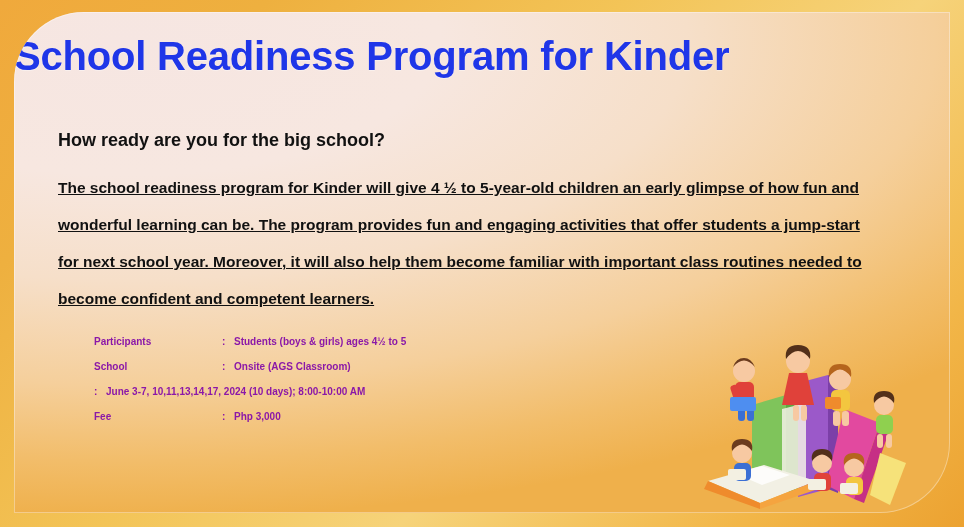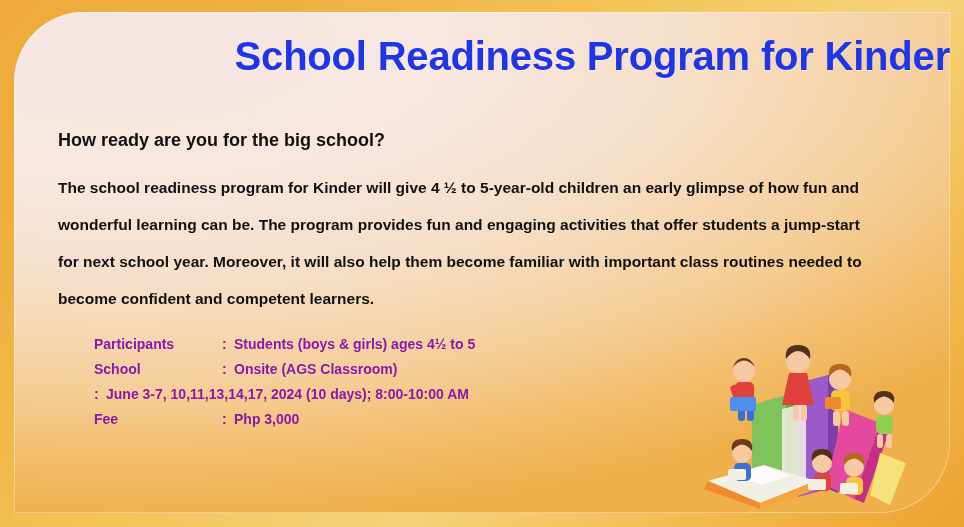--- a/index.html
+++ b/index.html
@@ -37,21 +37,21 @@
       radial-gradient(120% 95% at 12% 6%, #f6e6e2 0%, #f7e7e0 28%, #f6dfc9 50%, #f5cf9b 72%, #f2bd6a 88%, #efb04b 100%);
     box-shadow: inset 0 0 0 1px rgba(255,255,255,0.35);
     overflow: hidden;
   }
 
   .title {
     position: absolute;
     left: 0;
     right: 0;
     top: 22px;
-    text-align: right;
+    text-align: left;
     color: #1f36e8;
     font-size: 40px;
     font-weight: bold;
     letter-spacing: -0.2px;
     text-shadow: 0 1px 0 rgba(255,255,255,0.4);
     white-space: nowrap;
   }
 
   .body-block {
     position: absolute;
@@ -67,27 +67,28 @@
     margin: 0 0 18px 0;
     color: #111111;
   }
 
   .para {
     font-size: 15.5px;
     font-weight: bold;
     line-height: 37px;
     margin: 0;
     color: #111111;
+    text-decoration: underline;
   }
 
   .details {
     position: absolute;
     left: 80px;
     top: 324px;
-    font-size: 14px;
+    font-size: 10px;
     font-weight: bold;
   }
   .det-row {
     display: flex;
     align-items: baseline;
     height: 25px;
   }
   .det-label {
     width: 128px;
     color: #8b18a8;

